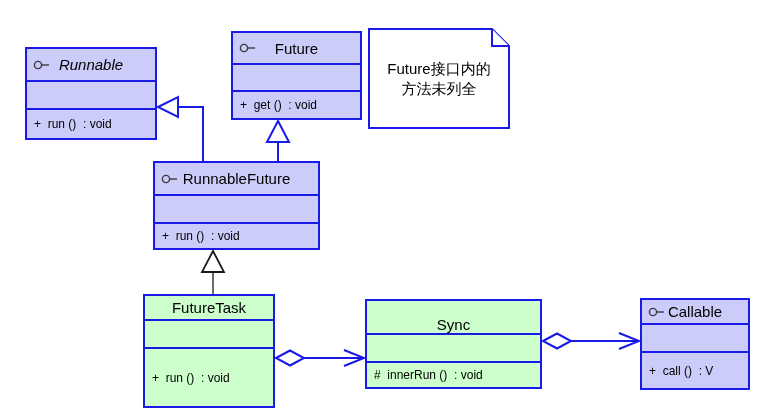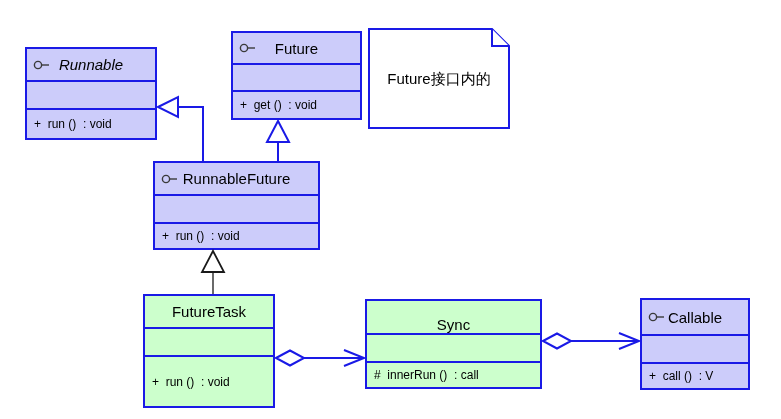--- a/index.html
+++ b/index.html
@@ -113,59 +113,60 @@
     </div>
   </div>
 
   <div class="note">
     <svg viewBox="0 0 142 101">
       <polygon class="note-shape" points="1,1 124,1 141,18 141,100 1,100"></polygon>
       <polyline class="note-fold" points="124,1 124,18 141,18"></polyline>
     </svg>
     <div class="note-text">
       <span>Future接口内的</span>
+      <span>方法未列全</span>
     </div>
   </div>
 
   <div class="uml-class iface" style="left:153px; top:161px; width:167px; height:89px;">
     <div class="compartment-title" style="height:31px;">
       <svg class="lollipop" width="18" height="12" viewBox="0 0 18 12">
         <circle cx="5" cy="6" r="3.6"></circle>
         <line x1="9" y1="6" x2="16" y2="6"></line>
       </svg>
       <span>RunnableFuture</span>
     </div>
     <div class="compartment attrs" style="height:28px;"></div>
     <div class="compartment methods">
       <span class="method-line">+  run ()  : void</span>
     </div>
   </div>
 
   <div class="uml-class impl" style="left:143px; top:294px; width:132px; height:114px;">
-    <div class="compartment-title" style="height:31px;">
+    <div class="compartment-title" style="height:23px;">
       <span>FutureTask</span>
     </div>
     <div class="compartment attrs" style="height:28px;"></div>
     <div class="compartment methods">
       <span class="method-line">+  run ()  : void</span>
     </div>
   </div>
 
   <div class="uml-class impl" style="left:365px; top:299px; width:177px; height:90px;">
     <div class="compartment-title" style="height:32px;align-items:flex-end;">
       <span>Sync</span>
     </div>
     <div class="compartment attrs" style="height:28px;"></div>
     <div class="compartment methods">
-      <span class="method-line">#  innerRun ()  : call</span>
+      <span class="method-line">#  innerRun ()  : void</span>
     </div>
   </div>
 
   <div class="uml-class iface" style="left:640px; top:298px; width:110px; height:92px;">
-    <div class="compartment-title" style="height:34px;">
+    <div class="compartment-title" style="height:23px;">
       <svg class="lollipop" width="18" height="12" viewBox="0 0 18 12">
         <circle cx="5" cy="6" r="3.6"></circle>
         <line x1="9" y1="6" x2="16" y2="6"></line>
       </svg>
       <span>Callable</span>
     </div>
     <div class="compartment attrs" style="height:28px;"></div>
     <div class="compartment methods">
       <span class="method-line">+  call ()  : V</span>
     </div>

